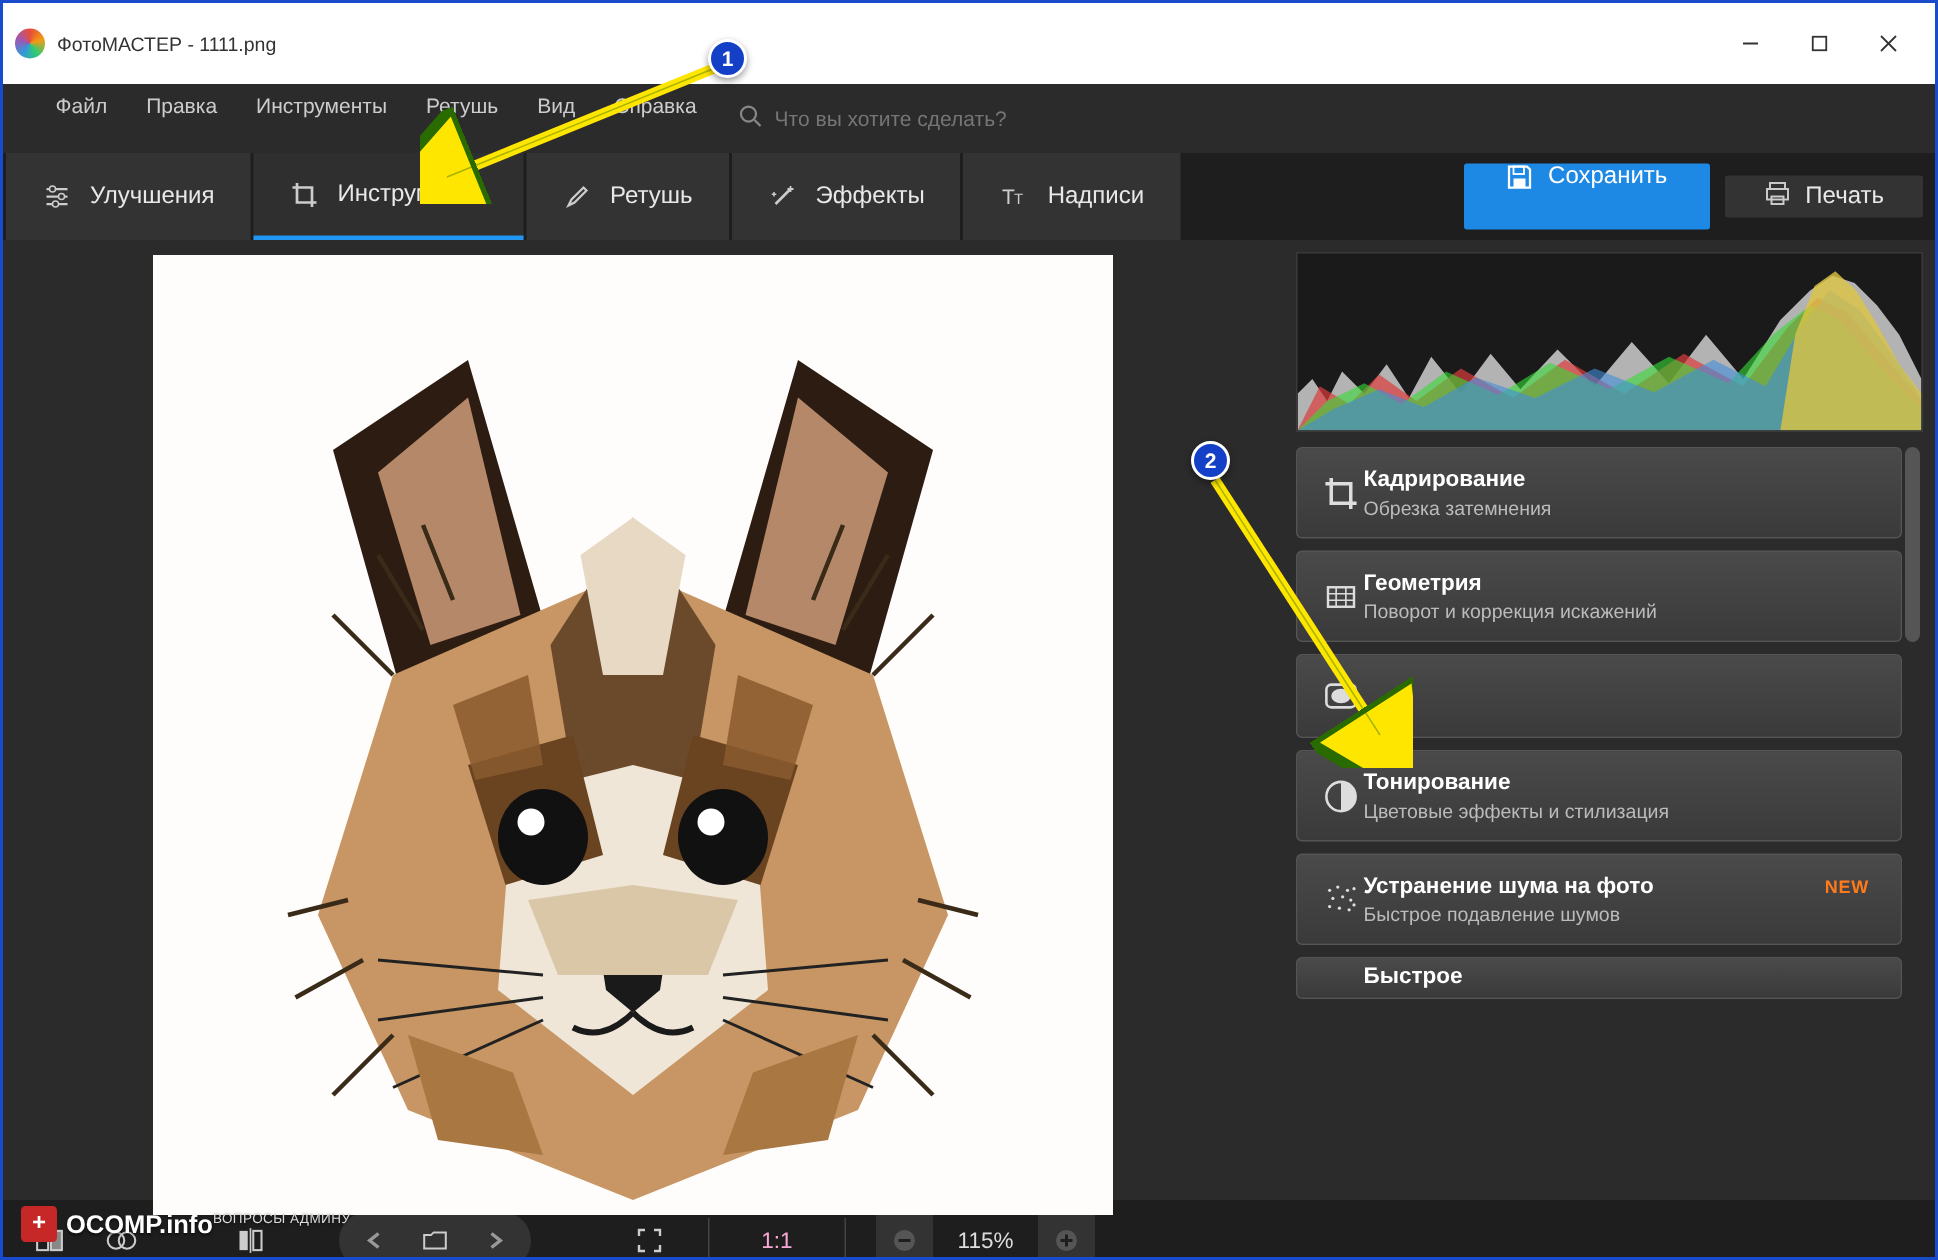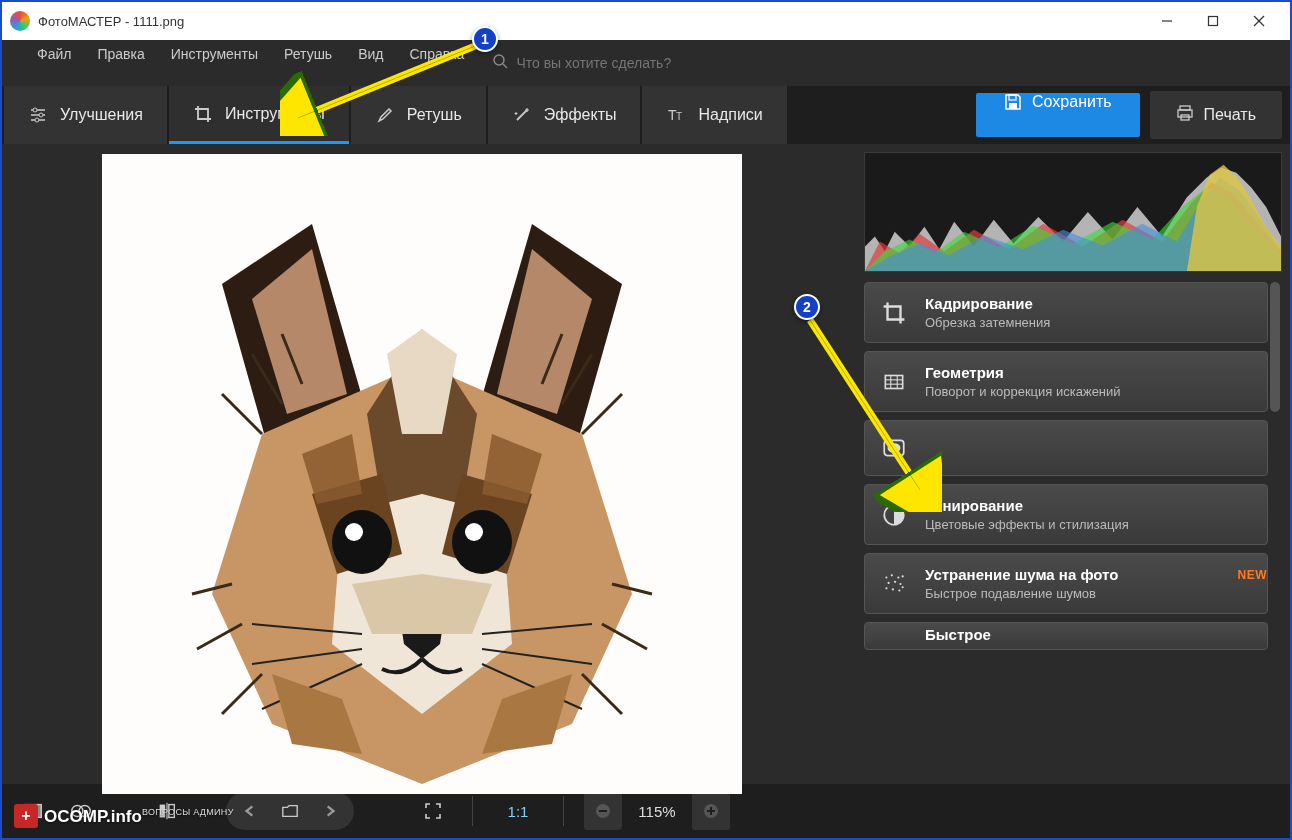--- a/index.html
+++ b/index.html
@@ -1,64 +1,64 @@
 <!DOCTYPE html>
 <html><head>
 <meta charset="utf-8">
 <style>
 * { margin: 0; padding: 0; box-sizing: border-box; font-family: 'Segoe UI', Arial, sans-serif; }
 body { width: 1292px; height: 840px; background: #fff; border: 2px solid #1a4bcc; overflow: hidden; position: relative; }
 
-.titlebar { height: 38px; display: flex; align-items: center; padding: 0 8px; background: #fff; }
+.titlebar { height: 54px; display: flex; align-items: center; padding: 0 8px; background: #fff; }
 .titlebar .logo { width: 20px; height: 20px; border-radius: 50%; background: conic-gradient(#e74c3c, #f39c12, #2ecc71, #3498db, #9b59b6, #e74c3c); margin-right: 8px; }
 .titlebar .title { font-size: 13px; color: #333; flex: 1; }
 .winbtn { width: 46px; height: 30px; display: flex; align-items: center; justify-content: center; color: #333; cursor: pointer; }
 .winbtn svg { width: 12px; height: 12px; }
 
 .menubar { height: 46px; background: #2b2b2b; display: flex; padding: 0 25px; gap: 6px; }
 .menubar .mi { color: #ccc; font-size: 14px; padding: 6px 10px; cursor: pointer; }
 .menubar .search-wrap { display: flex; align-items: center; margin-left: 12px; }
 .menubar .search-icon { color: #888; margin-right: 8px; }
 .menubar .search-input { background: transparent; border: none; color: #888; font-size: 14px; width: 260px; outline: none; }
 
 .tabbar { height: 58px; background: #1e1e1e; display: flex; align-items: center; gap: 2px; padding: 0 2px; }
 .tab { flex: 0 0 auto; padding: 0 24px; height: 58px; display: flex; align-items: center; gap: 12px; color: #e8e8e8; font-size: 16px; cursor: pointer; background: #333; }
 .tab.active { background: #2f2f2f; border-bottom: 3px solid #2196f3; }
 .tab .ico { color: #ccc; display: flex; }
 .spacer { flex: 1; }
 .savebtn { background: #1e88e5; color: #fff; padding: 0 28px; height: 44px; display: flex; gap: 10px; font-size: 16px; border-radius: 2px; cursor: pointer; margin-right: 8px; }
-.printbtn { background: #333; color: #e8e8e8; padding: 0 26px; height: 48px; display: flex; align-items: center; gap: 10px; font-size: 16px; border-radius: 2px; cursor: pointer; margin-right: 6px; }
+.printbtn { background: #333; color: #e8e8e8; padding: 0 26px; height: 28px; display: flex; align-items: center; gap: 10px; font-size: 16px; border-radius: 2px; cursor: pointer; margin-right: 6px; }
 
 .workspace { display: flex; height: calc(100% - 38px - 46px - 58px - 54px); background: #2b2b2b; }
 .canvas-area { flex: 1; display: flex; align-items: flex-start; justify-content: center; padding: 10px 8px 10px 0; background: #2b2b2b; position: relative; }
 .canvas { width: 640px; height: 640px; background: #fff; position: relative; overflow: hidden; }
 
 .sidepanel { width: 440px; background: #2b2b2b; padding: 8px 8px 8px 14px; display: flex; flex-direction: column; }
 .histogram { height: 120px; background: #1a1a1a; border: 1px solid #3a3a3a; margin-bottom: 10px; position: relative; overflow: hidden; }
 .tools-scroll { flex: 1; overflow-y: auto; padding-right: 14px; position: relative; }
-.tool-card { background: linear-gradient(180deg, #4a4a4a, #3a3a3a); border: 1px solid #555; border-radius: 4px; padding: 12px 14px; display: flex; align-items: center; gap: 16px; margin-bottom: 8px; cursor: pointer; position: relative; }
+.tool-card { background: linear-gradient(180deg, #4a4a4a, #3a3a3a); border: 1px solid #555; border-radius: 4px; padding: 12px 14px; display: flex; align-items: center; gap: 0; margin-bottom: 8px; cursor: pointer; position: relative; }
 .tool-card.selected { background: linear-gradient(180deg, #555, #444); border-color: #777; }
 .tool-card .cico { width: 30px; height: 30px; display: flex; align-items: center; justify-content: center; color: #ddd; }
 .tool-card .ct { display: flex; flex-direction: column; gap: 3px; }
 .tool-card .ct .ctitle { color: #fff; font-size: 15px; font-weight: 700; }
 .tool-card .ct .cdesc { color: #bbb; font-size: 13px; }
-.tool-card .badge { position: absolute; right: 0; top: 14px; color: #ff7a1a; font-size: 12px; font-weight: 700; letter-spacing: 0.5px; }
+.tool-card .badge { position: absolute; right: 21px; top: 14px; color: #ff7a1a; font-size: 12px; font-weight: 700; letter-spacing: 0.5px; }
 
 .custom-scroll { position: absolute; right: 2px; top: 0; width: 10px; height: 100%; }
 .custom-scroll .thumb { position: absolute; right: 0; top: 0; width: 10px; height: 130px; background: #555; border-radius: 5px; }
 
 .tool-last { background: linear-gradient(180deg, #4a4a4a, #3a3a3a); border: 1px solid #555; border-radius: 4px; padding-top: 8px; height: 28px; margin-bottom: 0; }
 
 .bottombar { height: 54px; background: #1e1e1e; display: flex; align-items: center; padding: 0 12px; gap: 10px; }
 .bottombar .bb { width: 38px; height: 38px; display: flex; align-items: center; justify-content: center; color: #ccc; background: #333; border-radius: 3px; cursor: pointer; font-size: 16px; }
 .history-nav { display: flex; align-items: center; background: #333; border-radius: 20px; height: 38px; padding: 0 4px; margin-left: 30px; }
 .history-nav .nb { width: 40px; height: 38px; display: flex; align-items: center; justify-content: center; color: #999; cursor: pointer; }
 .bottombar .sep { width: 1px; height: 30px; background: #444; margin: 0 10px; }
 .bottombar .zoomtxt { color: #ddd; font-size: 15px; min-width: 50px; text-align: center; }
-.bottombar .zoomtxt.ratio { color: #7dd3fc; }
+.bottombar .zoomtxt.ratio { color: #f9a8d4; }
 
 .watermark { position: absolute; left: 12px; bottom: 10px; z-index: 50; display: flex; align-items: center; gap: 6px; }
 .watermark .wm-badge { width: 24px; height: 24px; background: #c62828; display: flex; align-items: center; justify-content: center; color: #fff; font-weight: 700; border-radius: 3px; font-size: 16px; }
 .watermark .wm-text { color: #fff; font-weight: 700; font-size: 17px; text-shadow: 0 1px 2px rgba(0,0,0,0.6); display: flex; flex-direction: row; line-height: 1; }
 .watermark .wm-sub { color: #ddd; font-size: 9px; font-weight: 400; letter-spacing: 0.3px; }
 
 .callout { position: absolute; width: 26px; height: 26px; border-radius: 50%; background: #1340c7; border: 2px solid #fff; color: #fff; display: flex; align-items: center; justify-content: center; font-weight: 700; font-size: 14px; box-shadow: 0 2px 5px rgba(0,0,0,0.4); z-index: 60; }
 .arrow { position: absolute; z-index: 55; pointer-events: none; }
 </style>
 </head>

